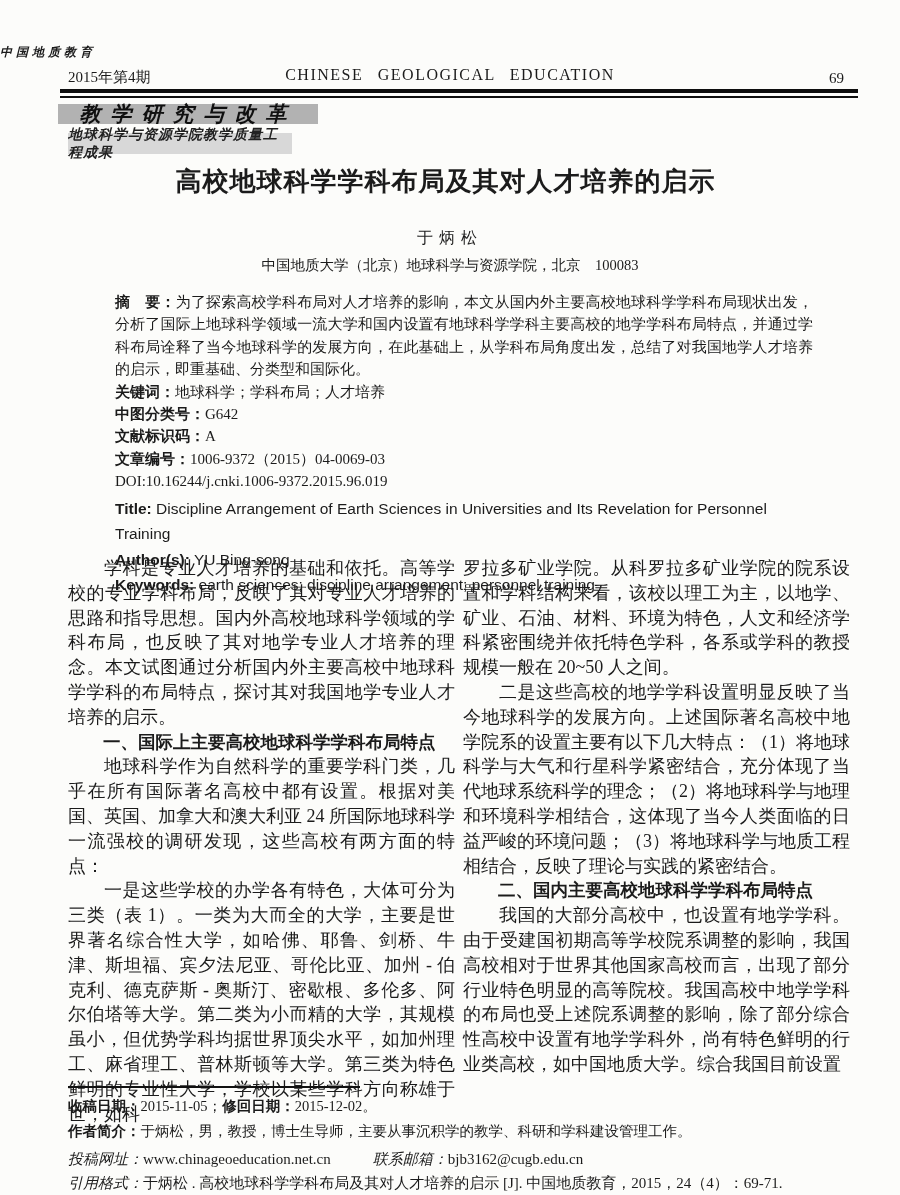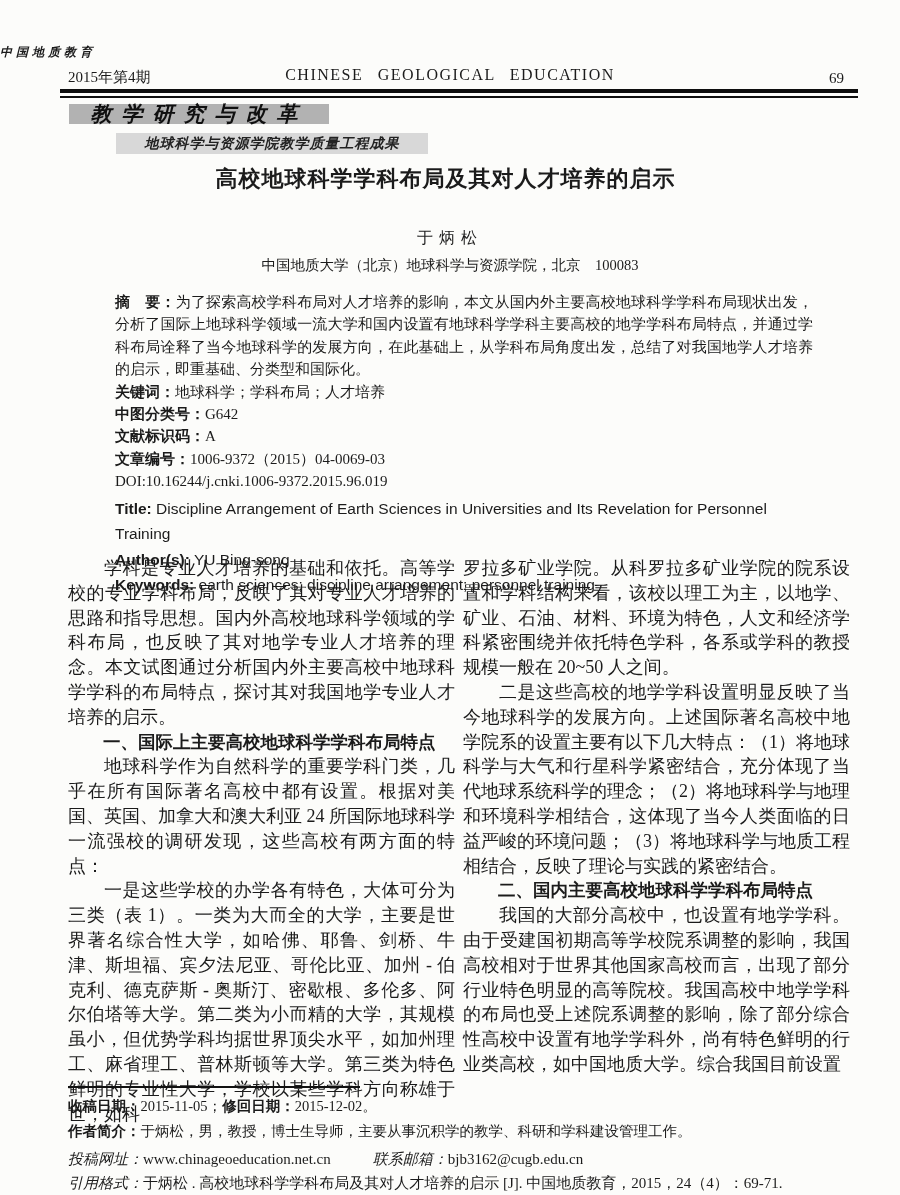--- a/index.html
+++ b/index.html
@@ -10,31 +10,31 @@
   .hdr-cn{position:absolute;left:0;right:4px;top:44px;text-align:left;
           font-size:12px;font-weight:bold;font-style:italic;letter-spacing:4px;}
   .hdr-en{position:absolute;left:0;right:0;top:66px;text-align:center;
           font-size:16px;letter-spacing:1.5px;word-spacing:9px;}
   .hdr-issue{position:absolute;left:68px;top:68px;font-size:15px;}
   .hdr-page{position:absolute;right:56px;top:70px;font-size:15px;}
   .rule-thick{position:absolute;left:60px;width:798px;top:89px;height:4px;background:#0e0e0e;}
   .rule-thin{position:absolute;left:60px;width:798px;top:96px;height:2px;background:#0e0e0e;}
 
   
-  .banner1{position:absolute;left:69px;top:104px;width:260px;height:20px;background:#b2b2b2;
+  .banner1{position:absolute;left:58px;top:104px;width:260px;height:20px;background:#b2b2b2;
            display:flex;align-items:center;justify-content:center;
            font-size:21px;font-weight:bold;font-style:italic;letter-spacing:10px;color:#101010;}
-  .banner2{position:absolute;left:68px;top:133px;width:312px;height:21px;background:#d8d8d8;
+  .banner2{position:absolute;left:68px;top:133px;width:224px;height:21px;background:#d8d8d8;
            display:flex;align-items:center;justify-content:center;
-           font-size:14px;font-weight:bold;font-style:italic;letter-spacing:1px;color:#222;margin-left:48px;}
+           font-size:14px;font-weight:bold;font-style:italic;letter-spacing:1px;color:#222;}
 
   
   .title{position:absolute;left:0;right:9px;top:164px;text-align:center;
          font-family:"Liberation Sans","DejaVu Sans",sans-serif;
-         font-size:22px;font-weight:bold;letter-spacing:1px;}
+         font-size:26px;font-weight:bold;letter-spacing:1px;}
   .author{position:absolute;left:0;right:0;top:228px;text-align:center;
           font-size:16px;letter-spacing:6px;}
   .affil{position:absolute;left:0;right:0;top:256px;text-align:center;font-size:14.5px;}
 
   
   .meta{position:absolute;left:115px;width:698px;top:291px;
         font-size:15px;line-height:22.4px;text-align:justify;}
   .meta .lbl{font-family:"Liberation Sans","DejaVu Sans",sans-serif;font-weight:bold;}
   .meta p{margin:0;}
   .clc{display:flex;text-align:left;flex-direction:column;}

